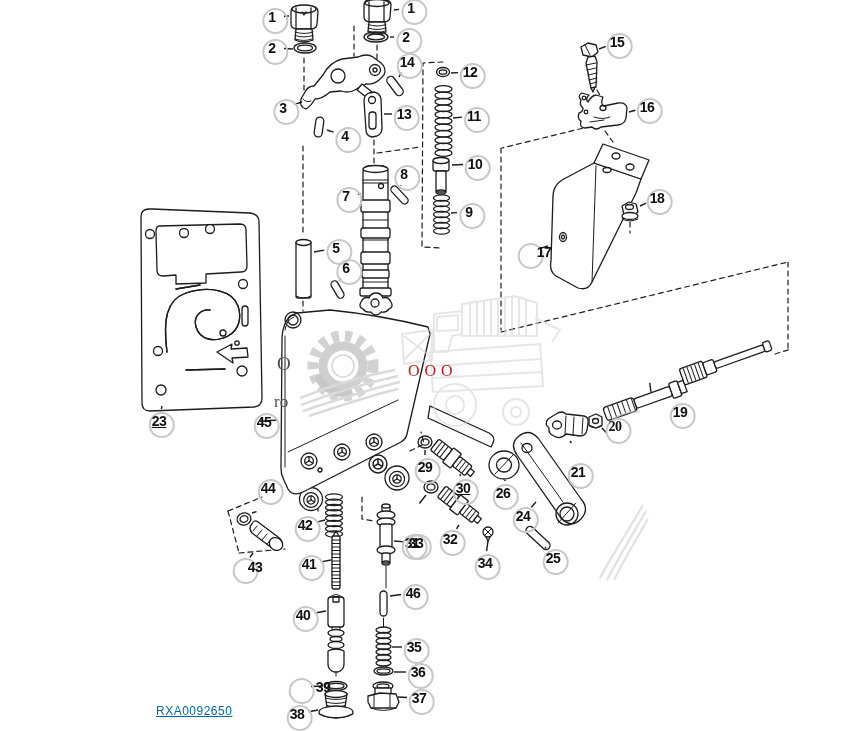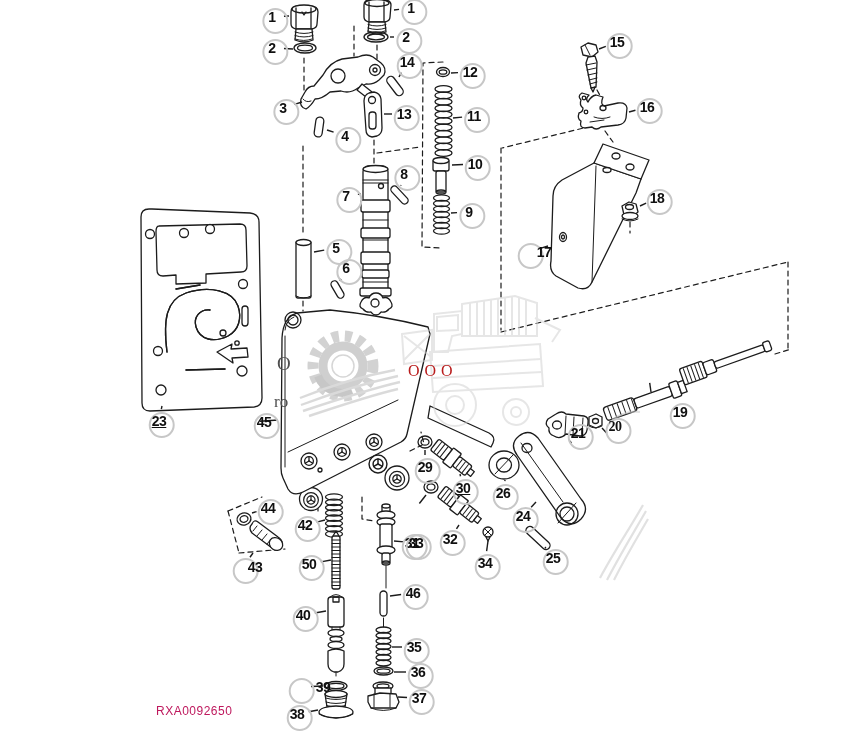--- a/index.html
+++ b/index.html
@@ -9,21 +9,21 @@
   .parts-layer{z-index:10;}
   .wm{z-index:20;pointer-events:none;}
   .leaders{z-index:34;}
   .callout{position:absolute;transform:translate(-50%,-50%);z-index:40;
            font:bold 14px "Liberation Sans",sans-serif;color:#101010;}
   .callout .num{position:relative;z-index:2;letter-spacing:-0.5px;}
   .callout .ring{position:absolute;left:50%;top:50%;width:22px;height:22px;
                  border:2px solid #c7c7c7;border-radius:50%;
                  transform:translate(-50%,-50%) translate(3px,4px);z-index:1;background:transparent;}
   .figure-code{position:absolute;left:156px;top:704px;z-index:30;
-               font:12px "Liberation Sans",sans-serif;color:#be185d;letter-spacing:.5px;}
+               font:12px "Liberation Sans",sans-serif;color:#0369a1;letter-spacing:.5px;text-decoration:underline;}
   .marking{position:absolute;z-index:12;color:#4f4f4f;font-family:"Liberation Serif",serif;}
   .marking-o{left:277px;top:353px;font-size:19px;}
   .marking-ro{left:274px;top:392px;font-size:17px;}
   .wm-text{position:absolute;z-index:22;color:#b91c1c;font-family:"Liberation Serif",serif;
            pointer-events:none;}
   .wm-ooo{left:408px;top:362px;font-size:16px;letter-spacing:5px;}
   .wm-org{left:338px;top:379px;font-size:31px;font-weight:bold;letter-spacing:1px;}
   
   .parts-layer path,.parts-layer rect,.parts-layer circle,.parts-layer ellipse,
   .parts-layer line,.parts-layer polyline,.parts-layer polygon{
@@ -543,39 +543,39 @@
       <div class="callout" style="left: 404px; top: 174px;"><span class="ring"></span><span class="num">8</span></div>
       <div class="callout" style="left: 346px; top: 196px;"><span class="ring"></span><span class="num">7</span></div>
       <div class="callout" style="left: 336px; top: 248px;"><span class="ring"></span><span class="num">5</span></div>
       <div class="callout" style="left: 346px; top: 268px;"><span class="ring"></span><span class="num">6</span></div>
       <div class="callout" style="left: 617px; top: 42px;"><span class="ring"></span><span class="num">15</span></div>
       <div class="callout" style="left: 647px; top: 107px;"><span class="ring"></span><span class="num">16</span></div>
       <div class="callout" style="left: 528px; top: 252px; padding-left: 32px;"><span class="ring"></span><span class="num">17</span></div>
       <div class="callout" style="left: 657px; top: 198px;"><span class="ring"></span><span class="num">18</span></div>
       <div class="callout" style="left: 680px; top: 371px; margin-top: 41px;"><span class="ring"></span><span class="num">19</span></div>
       <div class="callout" style="left: 615px; top: 427px; font-family: Liberation Serif, serif;"><span class="ring"></span><span class="num">20</span></div>
-      <div class="callout" style="left: 578px; top: 433px; text-align: right;"><span class="ring"></span><span class="num">21</span></div>
+      <div class="callout" style="left: 578px; top: 472px; text-align: right;"><span class="ring"></span><span class="num">21</span></div>
       <div class="callout" style="left: 159px; top: 421px; text-decoration: underline;"><span class="ring"></span><span class="num">23</span></div>
       <div class="callout" style="left: 523px; top: 516px;"><span class="ring"></span><span class="num">24</span></div>
       <div class="callout" style="left: 553px; top: 558px;"><span class="ring"></span><span class="num">25</span></div>
       <div class="callout" style="left: 503px; top: 493px;"><span class="ring"></span><span class="num">26</span></div>
       <div class="callout" style="left: 425px; top: 467px;"><span class="ring"></span><span class="num">29</span></div>
       <div class="callout" style="left: 463px; top: 488px; text-decoration: underline;"><span class="ring"></span><span class="num">30</span></div>
       <div class="callout" style="left: 412px; top: 513px; margin-top: 30px;"><span class="ring"></span><span class="num">31</span></div>
       <div class="callout" style="left: 450px; top: 539px;"><span class="ring"></span><span class="num">32</span></div>
       <div class="callout" style="left: 416px; top: 543px;"><span class="ring"></span><span class="num">33</span></div>
       <div class="callout" style="left: 485px; top: 563px;"><span class="ring"></span><span class="num">34</span></div>
       <div class="callout" style="left: 414px; top: 647px;"><span class="ring"></span><span class="num">35</span></div>
       <div class="callout" style="left: 418px; top: 672px;"><span class="ring"></span><span class="num">36</span></div>
       <div class="callout" style="left: 419px; top: 698px;"><span class="ring"></span><span class="num">37</span></div>
       <div class="callout" style="left: 297px; top: 714px;"><span class="ring"></span><span class="num">38</span></div>
       <div class="callout" style="left: 299px; top: 687px; padding-left: 48px;"><span class="ring"></span><span class="num">39</span></div>
       <div class="callout" style="left: 303px; top: 615px;"><span class="ring"></span><span class="num">40</span></div>
-      <div class="callout" style="left: 309px; top: 564px;"><span class="ring"></span><span class="num">50</span></div>
+      <div class="callout" style="left: 309px; top: 564px;"><span class="ring"></span><span class="num">41</span></div>
       <div class="callout" style="left: 305px; top: 525px;"><span class="ring"></span><span class="num">42</span></div>
       <div class="callout" style="left: 243px; top: 567px; padding-left: 24px;"><span class="ring"></span><span class="num">43</span></div>
-      <div class="callout" style="left: 268px; top: 508px;"><span class="ring"></span><span class="num">44</span></div>
+      <div class="callout" style="left: 268px; top: 488px;"><span class="ring"></span><span class="num">44</span></div>
       <div class="callout" style="left: 264px; top: 422px;"><span class="ring"></span><span class="num">45</span></div>
       <div class="callout" style="left: 413px; top: 593px;"><span class="ring"></span><span class="num">46</span></div>
     </div>
 
   <div class="figure-code">RXA0092650</div>
 </div>
 
 </body></html>

